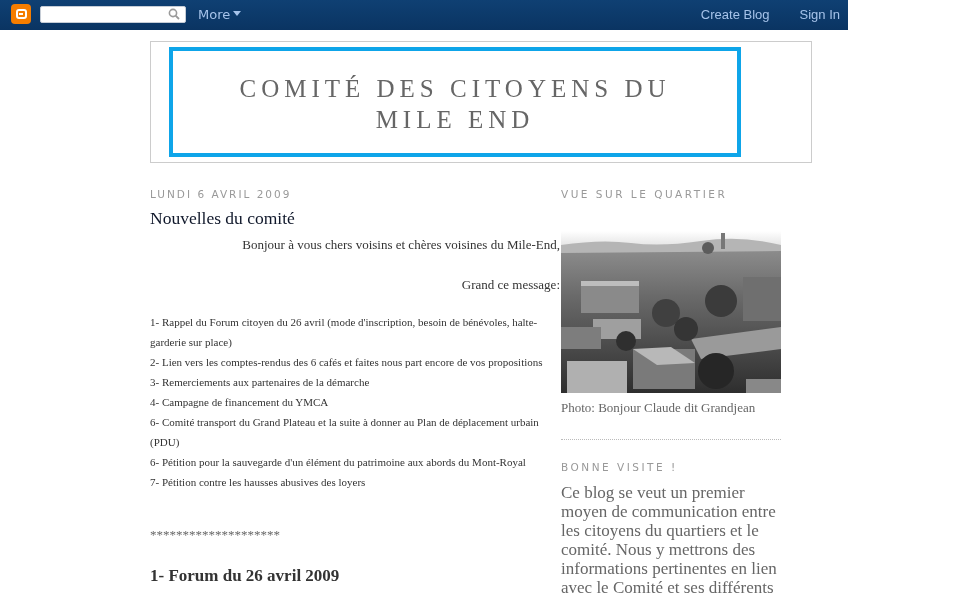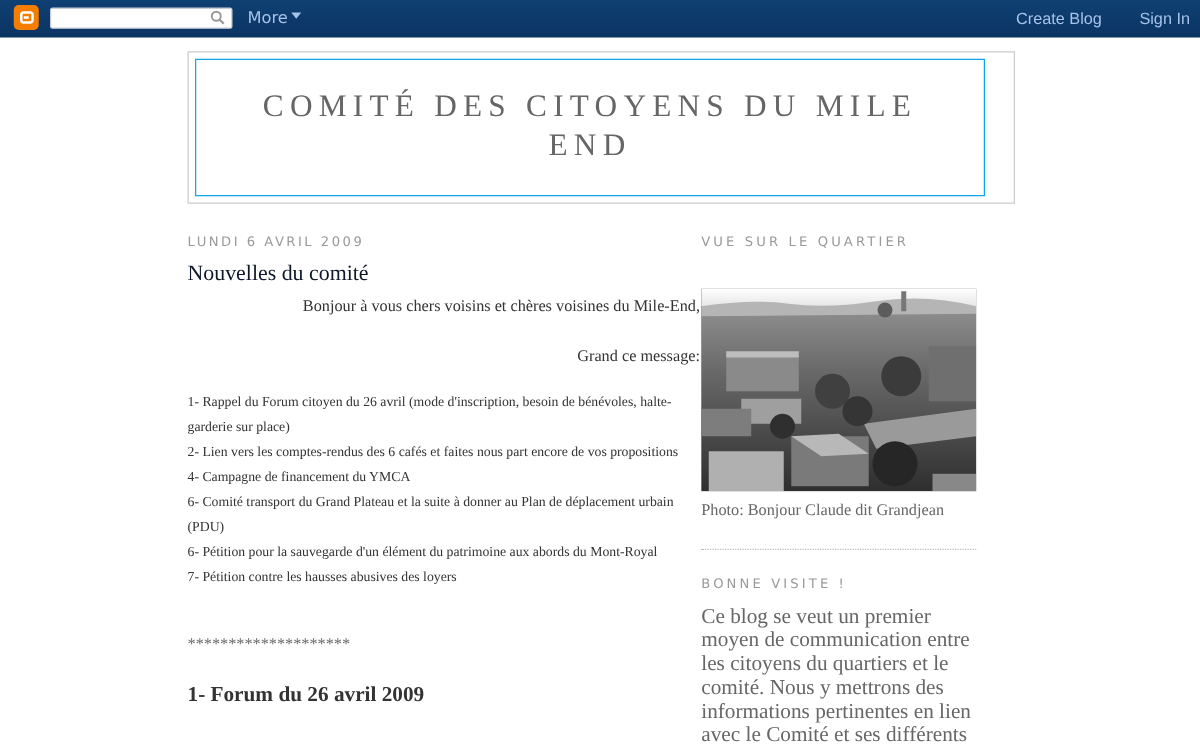--- a/index.html
+++ b/index.html
@@ -1,34 +1,34 @@
 <!DOCTYPE html>
 <html><head>
   <meta charset="utf-8">
   <style>
     * { box-sizing: border-box; margin: 0; padding: 0; }
     html, body { width: 960px; height: 600px; overflow: hidden; background: #ffffff; }
     body { font-family: "Liberation Serif", serif; color: #333333; position: relative; }
 
     
-    .navbar { position: absolute; left: 0; top: 0; width: 960px; height: 30px; background: #0c3c6e; background: linear-gradient(#0f4073, #0a3462); }
+    .navbar { position: absolute; left: 0; top: 0; width: 848px; height: 30px; background: #0c3c6e; background: linear-gradient(#0f4073, #0a3462); }
     .nav-logo { position: absolute; left: 11px; top: 4px; width: 20px; height: 20px; background: #f57d00; border-radius: 4px; display: flex; align-items: center; justify-content: center; cursor: pointer; }
     .nav-logo .b { width: 11px; height: 10px; border: 2.5px solid #fff; border-radius: 3px; position: relative; }
     .nav-logo .b::after { content: ""; position: absolute; left: 1px; top: 2px; width: 4px; height: 2px; background: #fff; }
     .nav-search { position: absolute; left: 40px; top: 6px; width: 146px; height: 17px; background: #fff; border-radius: 2px; border: 1px solid #c6cdd6; }
     .nav-search input { border: none; outline: none; width: 120px; height: 15px; margin-left: 4px; font-size: 11px; background: transparent; }
     .nav-search-icon { position: absolute; right: 5px; top: 1px; width: 12px; height: 12px; }
     .nav-more { position: absolute; left: 198px; top: 7px; font-family: "DejaVu Sans", sans-serif; font-size: 13px; color: #a6c3ea; cursor: pointer; }
     .nav-more .caret { display: inline-block; width: 0; height: 0; border-left: 4px solid transparent; border-right: 4px solid transparent; border-top: 5px solid #a6c3ea; margin-left: 3px; vertical-align: 3px; }
     .nav-right { position: absolute; right: 8px; top: 7px; font-family: Liberation Sans, sans-serif; font-size: 13px; color: #a6c3ea; display: flex; gap: 30px; }
     .nav-right span { cursor: pointer; }
 
     
     .header-outer { position: absolute; left: 150px; top: 41px; width: 662px; height: 122px; border: 1px solid #cccccc; }
-    .header-inner { position: absolute; left: 5px; top: 5px; width: 632px; height: 110px; border: 1px solid #0ea5e9; }
+    .header-inner { position: absolute; left: 18px; top: 5px; width: 572px; height: 110px; border: 4px solid #0ea5e9; }
     .blog-title { position: absolute; left: 0; top: 22px; width: 100%; text-align: center; font-family: "Liberation Serif", serif; font-size: 25px; letter-spacing: 5px; line-height: 31px; color: #666666; text-transform: uppercase; padding: 0 40px; }
 
     
     .main { position: absolute; left: 150px; top: 187px; width: 410px; }
     .date-header { font-family: "DejaVu Sans", sans-serif; font-size: 10.5px; letter-spacing: 2px; color: #999999; text-transform: uppercase; line-height: 14px; }
     .post-title { margin-top: 7px; font-size: 17.5px; color: #0f172a; line-height: 20px; cursor: pointer; }
     .post-body { margin-top: 7px; font-size: 13px; line-height: 20px; color: #333; text-align: right; }
     .post-body p { margin: 0; }
     .gap20 { height: 20px; }
     .small-list { margin-top: 17px; font-size: 11px; line-height: 20px; color: #333; }
@@ -77,20 +77,21 @@
   <div class="date-header">lundi 6 avril 2009</div>
   <div class="post-title">Nouvelles du comité</div>
   <div class="post-body">
     <p>Bonjour à vous chers voisins et chères voisines du Mile-End,</p>
     <div class="gap20"></div>
     <p>Grand ce message:</p>
   </div>
   <div class="small-list">
     <div>1- Rappel du Forum citoyen du 26 avril (mode d'inscription, besoin de bénévoles, halte-garderie sur place)</div>
     <div>2- Lien vers les comptes-rendus des 6 cafés et faites nous part encore de vos propositions</div>
+    <div>3- Remerciements aux partenaires de la démarche</div>
     <div>4- Campagne de financement du YMCA</div>
     <div>6- Comité transport du Grand Plateau et la suite à donner au Plan de déplacement urbain (PDU)</div>
     <div>6- Pétition pour la sauvegarde d'un élément du patrimoine aux abords du Mont-Royal</div>
     <div>7- Pétition contre les hausses abusives des loyers</div>
   </div>
   <div class="stars">********************</div>
   <div class="section-h">1- Forum du 26 avril 2009</div>
 </div>
 
 <div class="sidebar">

